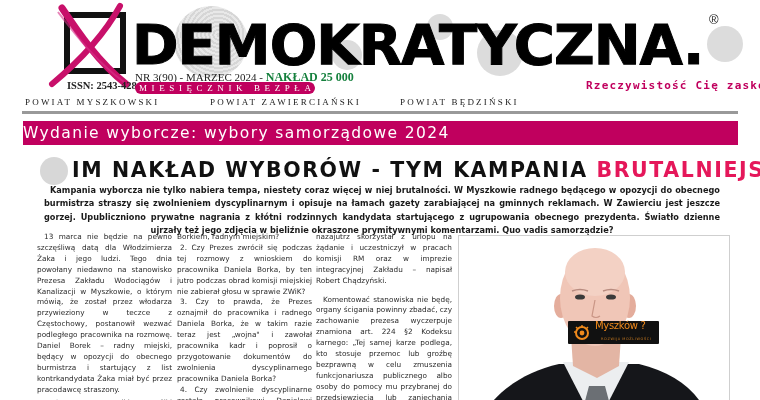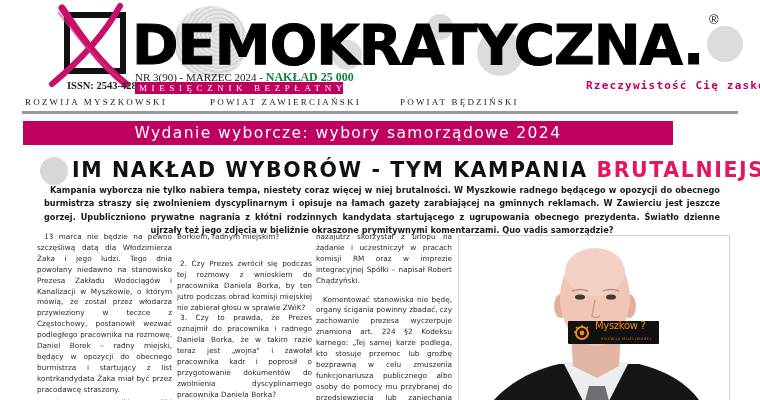--- a/index.html
+++ b/index.html
@@ -17,30 +17,30 @@
 
   .logo-box { position: absolute; left: 32px; top: 12px; width: 62px; height: 62px; border: 6px solid #111; background: #fff; }
   .logo-x { position: absolute; left: 16px; top: 2px; width: 84px; height: 86px; }
 
   .title-word { position: absolute; left: 100px; top: 14px; font-family: "DejaVu Sans", sans-serif; font-weight: 900; font-size: 55px; letter-spacing: -1px; color: #000; line-height: 62px; transform: scaleX(1.02); transform-origin: left center; -webkit-text-stroke: 1px #000; }
   .reg-mark { position: absolute; left: 677px; top: 12px; font-size: 13px; color: #222; }
 
   .issue-line { position: absolute; left: 103px; top: 70px; font-family: "Liberation Serif", serif; font-size: 11px; color: #222; white-space: nowrap; }
   .issue-line .nakl { font-weight: bold; font-size: 12px; color: #15803d; }
   .issn { position: absolute; left: 35px; top: 80px; font-family: "Liberation Serif", serif; font-weight: bold; font-size: 10.5px; color: #222; }
-  .monthly { position: absolute; left: 103px; top: 82px; width: 208px; height: 12px; background: #c0005e; color: #fff; font-family: "Liberation Serif", serif; font-size: 9px; letter-spacing: 4.6px; line-height: 12px; padding-left: 4px; white-space: nowrap; }
+  .monthly { position: absolute; left: 103px; top: 82px; width: 180px; height: 12px; background: #c0005e; color: #fff; font-family: "Liberation Serif", serif; font-size: 9px; letter-spacing: 4.6px; line-height: 12px; padding-left: 4px; white-space: nowrap; border-radius: 6px; }
   .slogan { position: absolute; left: 554px; top: 79px; font-family: "DejaVu Sans Mono", monospace; font-weight: bold; font-size: 11px; letter-spacing: 1.2px; color: #c0005e; white-space: nowrap; }
 
   
   .counties { position: absolute; left: 25px; top: 97px; width: 710px; height: 14px; font-family: "Liberation Serif", serif; font-size: 9px; letter-spacing: 2.2px; color: #222; white-space: nowrap; }
   .county { position: absolute; top: 0; }
   .counties-rule { position: absolute; left: 22px; top: 111px; width: 716px; height: 3px; background: #999; }
 
   
-  .banner { position: absolute; left: 23px; top: 121px; width: 650px; height: 24px; background: #c0005e; color: #fff; font-family: "DejaVu Sans", sans-serif; font-size: 15.5px; letter-spacing: 1.4px; text-align: center; line-height: 24px; }
+  .banner { position: absolute; left: 23px; top: 121px; width: 715px; height: 24px; background: #c0005e; color: #fff; font-family: "DejaVu Sans", sans-serif; font-size: 15.5px; letter-spacing: 1.4px; line-height: 24px; }
 
   
   .head-dot { position: absolute; left: 40px; top: 157px; width: 28px; height: 28px; border-radius: 50%; background: #d7d7d7; }
   .headline { position: absolute; left: 72px; top: 157px; width: 660px; font-family: "DejaVu Sans", sans-serif; font-weight: bold; font-size: 20.5px; letter-spacing: 1.6px; color: #111; white-space: nowrap; line-height: 26px; }
   .headline .accent { color: #e5175a; }
 
   .lead { position: absolute; left: 44px; top: 184px; width: 676px; font-family: "DejaVu Sans", sans-serif; font-weight: bold; font-size: 8.2px; line-height: 13.3px; color: #1a1a1a; text-align: justify; text-align-last: center; text-indent: 6px; }
 
   
   .col { position: absolute; top: 232px; width: 135px; font-family: "DejaVu Sans", sans-serif; font-size: 7.3px; line-height: 10.9px; color: #2a2a2a; text-align: justify; hyphens: manual; overflow: hidden; height: 168px; }
@@ -81,49 +81,49 @@
 
   <div class="issue-line">
     <span>NR 3(90) - MARZEC 2024 - </span><span class="nakl">NAKŁAD 25 000</span>
   </div>
   <div class="issn">ISSN: 2543-4284</div>
   <div class="monthly">MIESIĘCZNIK BEZPŁATNY</div>
   <div class="slogan">Rzeczywistość Cię zaskoczy!</div>
 </header>
 
 <nav class="counties">
-  <span class="county" style="left:0px">ROZWIJA MYSZKOWSKI</span>
+  <span class="county" style="left:0px">POWIAT MYSZKOWSKI</span>
   <span class="county" style="left:185px">POWIAT ZAWIERCIAŃSKI</span>
   <span class="county" style="left:375px">POWIAT BĘDZIŃSKI</span>
 </nav>
 <div class="counties-rule"></div>
 
 <div class="banner">Wydanie wyborcze: wybory samorządowe 2024</div>
 
 <div class="head-dot"></div>
 <h1 class="headline">
   <span>IM NAKŁAD WYBORÓW - TYM KAMPANIA </span><span class="accent">BRUTALNIEJSZA</span>
 </h1>
 <p class="lead">Kampania wyborcza nie tylko nabiera tempa, niestety coraz więcej w niej brutalności. W Myszkowie radnego będącego w opozycji do obecnego burmistrza straszy się zwolnieniem dyscyplinarnym i opisuje na łamach gazety zarabiającej na gminnych reklamach. W Zawierciu jest jeszcze gorzej. Upubliczniono prywatne nagrania z kłótni rodzinnych kandydata startującego z ugrupowania obecnego prezydenta. Światło dzienne ujrzały też jego zdjęcia w bieliźnie okraszone prymitywnymi komentarzami. Quo vadis samorządzie?</p>
 
 <div class="col col1">
   <p>13 marca nie będzie na pewno szczęśliwą datą dla Włodzimierza Żaka i jego ludzi. Tego dnia powołany niedawno na stanowisko Prezesa Zakładu Wodociągów i Kanalizacji w Myszkowie, o którym mówią, że został przez włodarza przywieziony w teczce z Częstochowy, postanowił wezwać podległego pracownika na rozmowę. Daniel Borek – radny miejski, będący w opozycji do obecnego burmistrza i startujący z list kontrkandydata Żaka miał być przez pracodawcę straszony.</p>
   <p>- Jestem pracownikiem spółki miejskiej, natomiast Panu Prezesowi, który został powołany właściwie przez Pana Burmistrza w lipcu 2023 r., nie na rękę jest sprawowanie przeze mnie mandatu Radnego Rady Miasta. DLACZEGO? Przedstawię pokrótce. Zdarzenie miało</p>
 </div>
 
 <div class="col col2">
   <p style="text-indent:0">Borkiem, radnym miejskim?</p>
-  <p style="text-indent:3px;margin-top:16px">2. Czy Prezes zwrócił się podczas tej rozmowy z wnioskiem do pracownika Daniela Borka, by ten jutro podczas obrad komisji miejskiej nie zabierał głosu w sprawie ZWiK?</p>
+  <p style="text-indent:3px;margin-top:0">2. Czy Prezes zwrócił się podczas tej rozmowy z wnioskiem do pracownika Daniela Borka, by ten jutro podczas obrad komisji miejskiej nie zabierał głosu w sprawie ZWiK?</p>
   <p style="text-indent:3px;margin-top:0">3. Czy to prawda, że Prezes oznajmił do pracownika i radnego Daniela Borka, że w takim razie teraz jest „wojna" i zawołał pracownika kadr i poprosił o przygotowanie dokumentów do zwolnienia dyscyplinarnego pracownika Daniela Borka?</p>
   <p style="text-indent:3px;margin-top:0">4. Czy zwolnienie dyscyplinarne zostało pracownikowi Danielowi Borkowi wręczone albo czy w najbliższym czasie planowane jest wręczenie takiego dokumentu ww. pracownikowi?</p>
 
 </div>
 
 <div class="col col3">
-  <p style="text-indent:0">nazajutrz skorzystał z urlopu na żądanie i uczestniczył w pracach komisji RM oraz w imprezie integracyjnej Spółki – napisał Robert Chądzyński.</p>
+  <p style="text-indent:0">nazajutrz skorzystał z urlopu na żądanie i uczestniczył w pracach komisji RM oraz w imprezie integracyjnej Zakładu – napisał Robert Chądzyński.</p>
   <div class="gap"></div>
   <p>Komentować stanowiska nie będę, organy ścigania powinny zbadać, czy zachowanie prezesa wyczerpuje znamiona art. 224 §2 Kodeksu karnego: „Tej samej karze podlega, kto stosuje przemoc lub groźbę bezprawną w celu zmuszenia funkcjonariusza publicznego albo osoby do pomocy mu przybranej do przedsięwzięcia lub zaniechania prawnej czynności służbowej". Radny jest funkcjonariuszem publicznym, a zadawanie pytań na komisjach – zwłaszcza w sprawach spółek miejskich to nie tylko jego czynność służbowa, ale obowiązek, do realizacji którego został wybrany przez mieszkańców.</p>
 </div>
 
 <figure class="photo-frame">
   <svg class="photo-svg" width="272" height="165" viewBox="0 0 272 165">
     <rect width="272" height="165" fill="#ffffff"></rect>
 
     <path d="M30 170 C 45 150, 70 135, 100 128 L 180 128 C 210 135, 232 150, 244 170 Z" fill="#15161a"></path>
 

